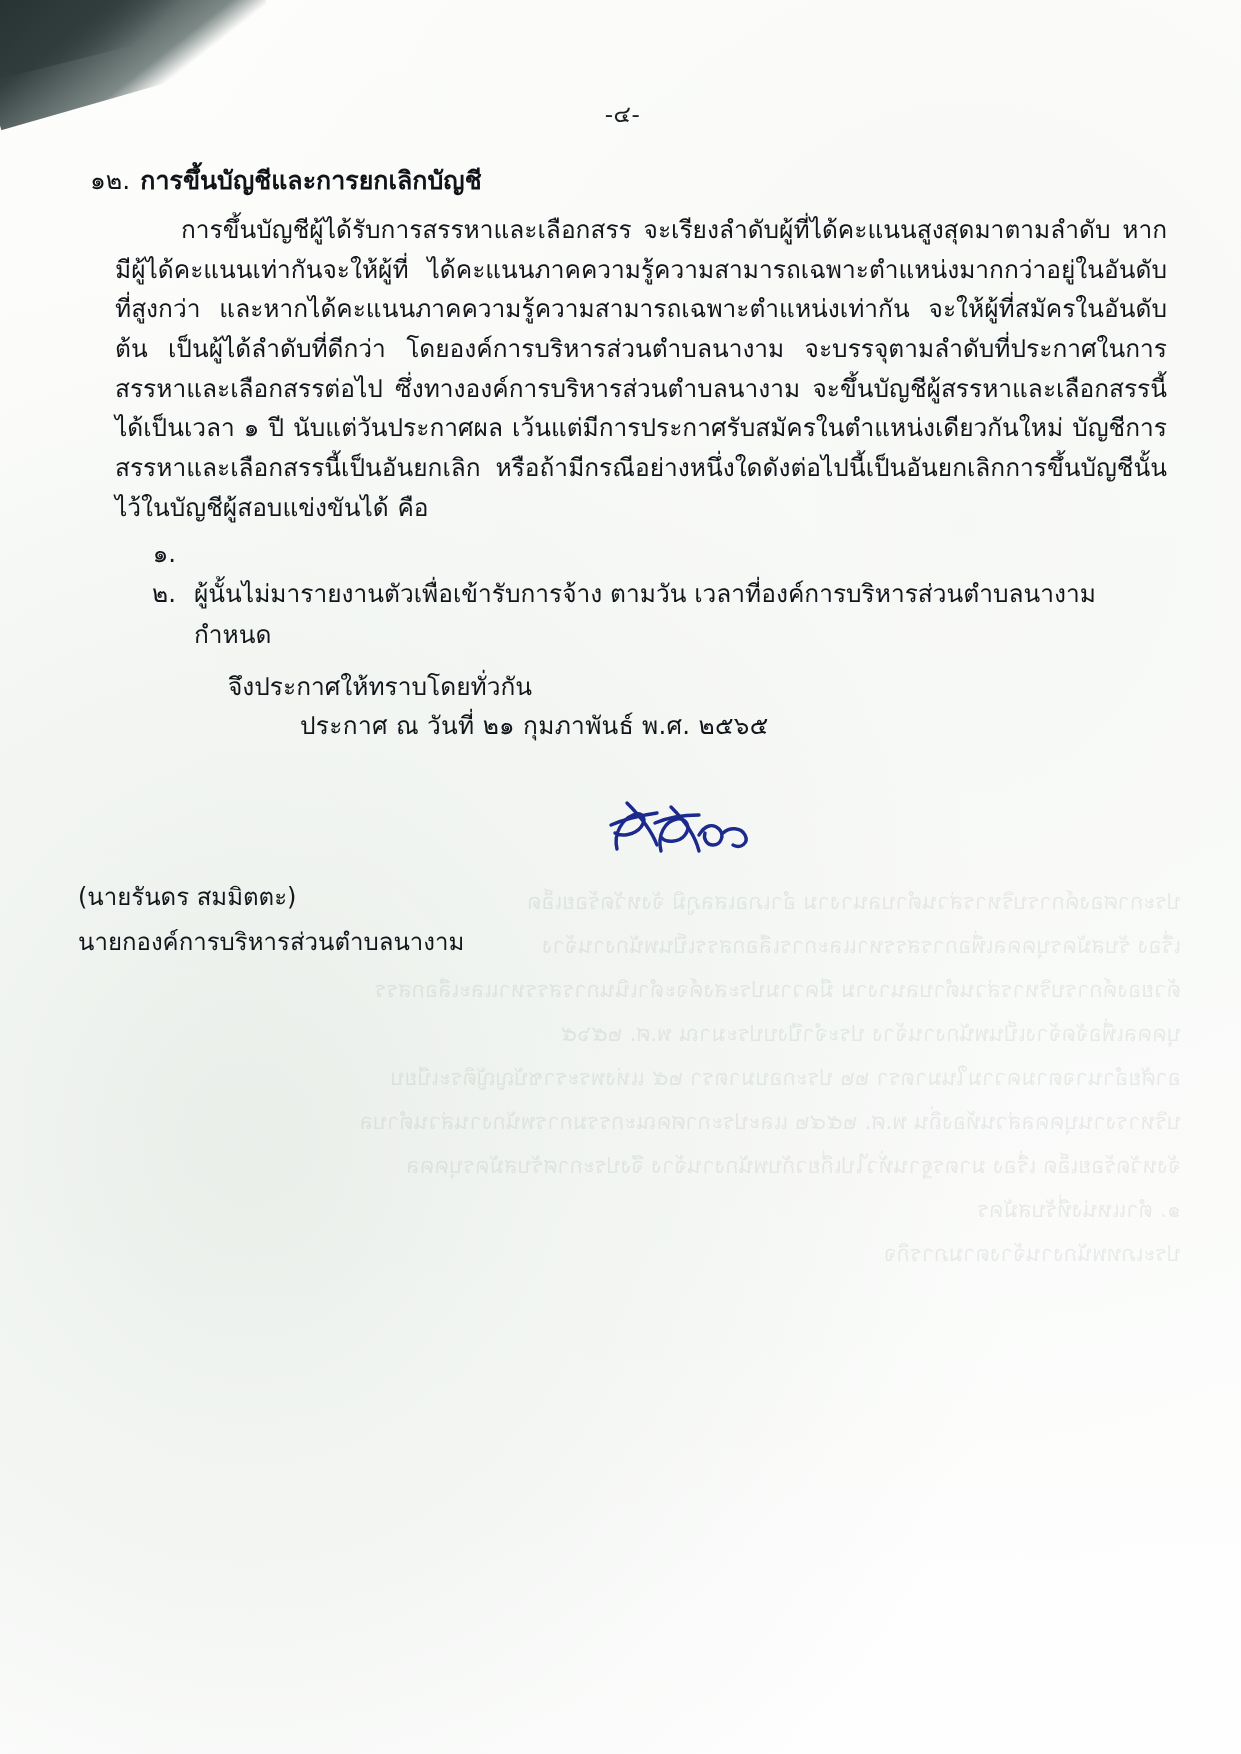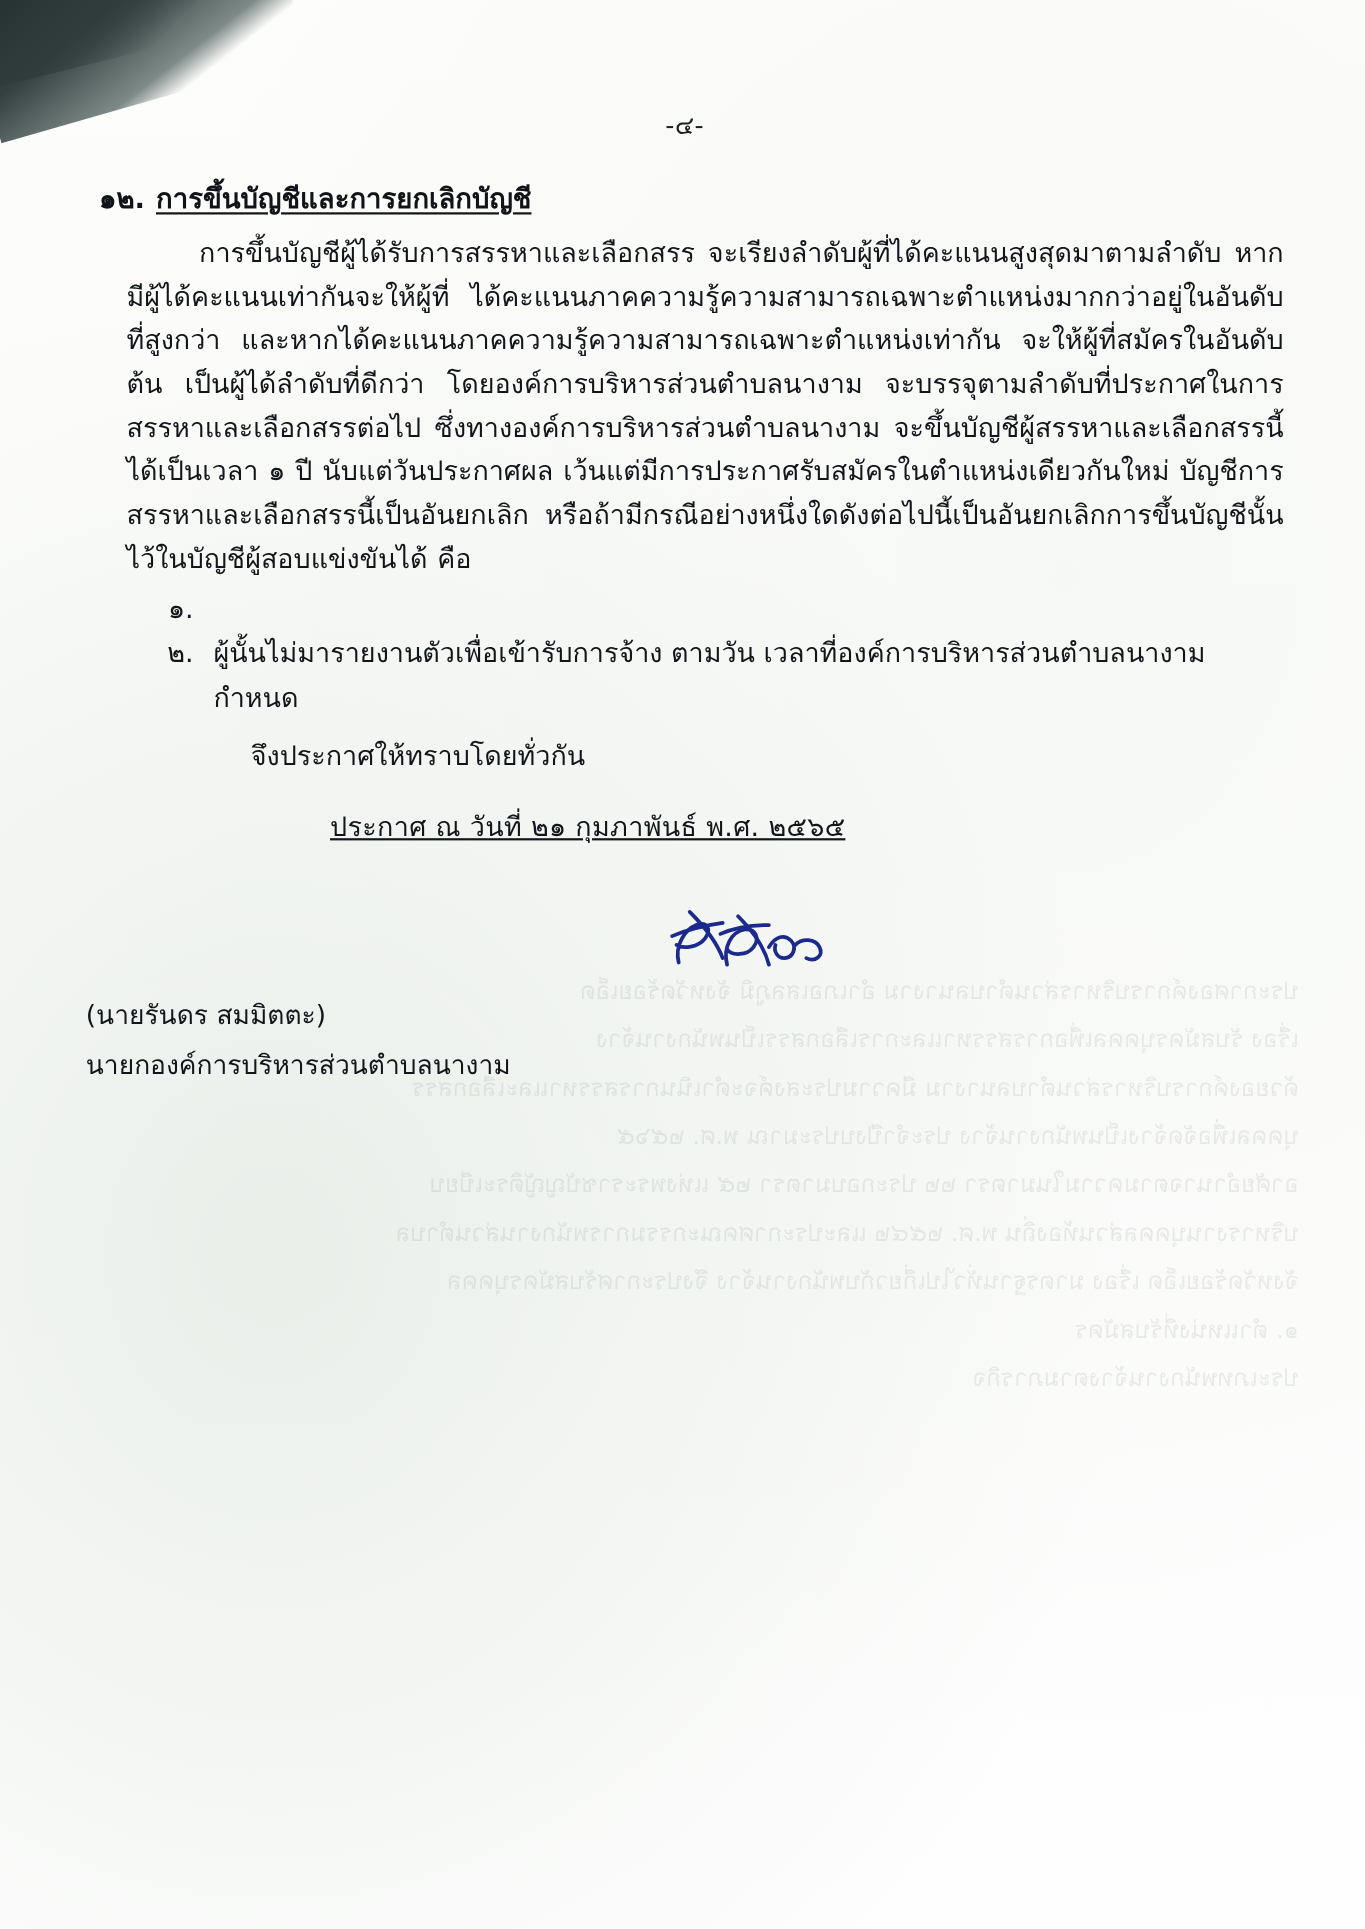--- a/index.html
+++ b/index.html
@@ -75,23 +75,22 @@
 
   .section-head {
     font-size: 25px;
     font-weight: 700;
     color: #101419;
     display: flex;
     align-items: baseline;
     gap: 10px;
     margin-left: 12px;
   }
-  .section-head .num { font-weight: 700; }
+  .section-head .num { font-weight: 400; }
   .section-head .title {
-    text-decoration: underline;
     text-underline-offset: 4px;
     text-decoration-thickness: 2px;
   }
 
   .para {
     font-size: 24.5px;
     line-height: 1.62;
     text-align: justify;
     text-justify: inter-word;
     color: #12161b;
@@ -116,26 +115,24 @@
   .numlist .marker { min-width: 26px; text-align: right; }
 
   .closing {
     margin-top: 12px;
     margin-left: 150px;
     font-size: 24.5px;
     color: #12161b;
   }
 
   .date-line {
-    margin-top: 26px;
     margin-left: 222px;
     font-size: 24.5px;
     color: #12161b;
     letter-spacing: 0.3px;
-    text-decoration: underline;
   }
 
   .sign-block {
     margin-top: 44px;
     position: relative;
   }
   .signature {
     height: 86px;
     position: relative;
   }

